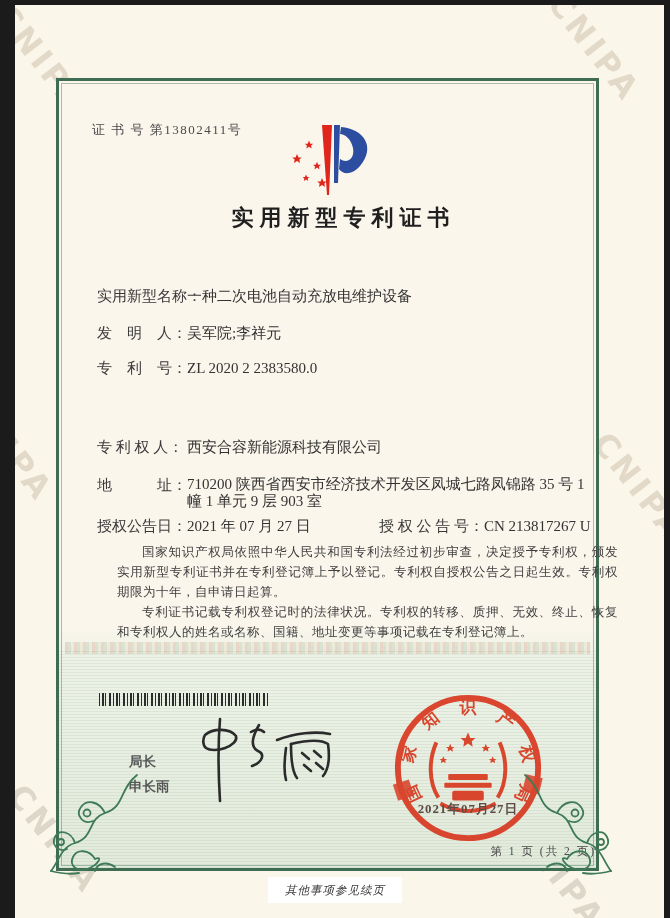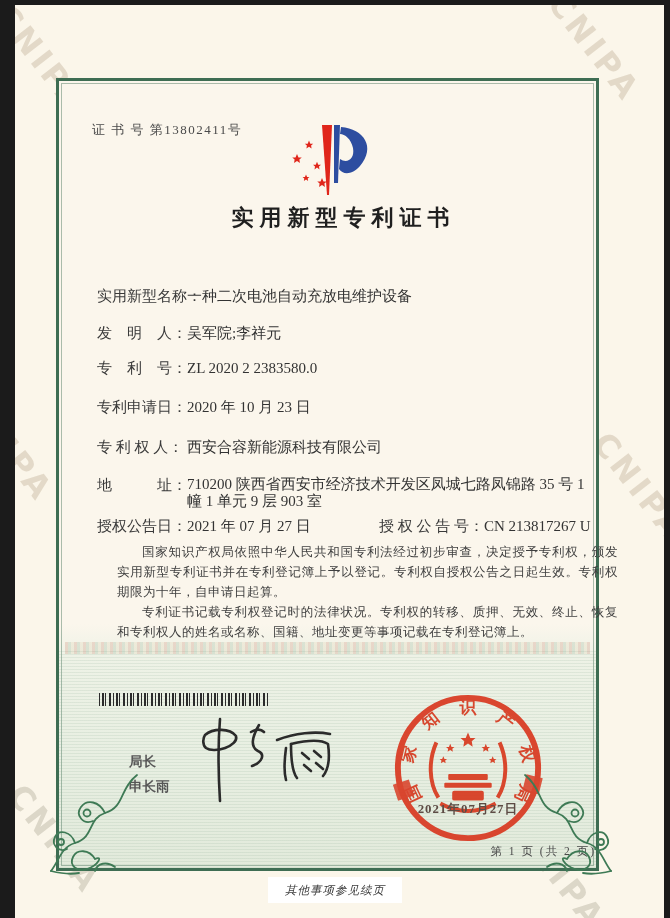--- a/index.html
+++ b/index.html
@@ -134,23 +134,20 @@
 
       <div class="row" style="top:206px">
         <span class="lbl">实用新型名称：</span><span class="val">一种二次电池自动充放电维护设备</span>
       </div>
       <div class="row" style="top:243px">
         <span class="lbl">发　明　人：</span><span class="val">吴军院;李祥元</span>
       </div>
       <div class="row" style="top:278px">
         <span class="lbl">专　利　号：</span><span class="val">ZL 2020 2 2383580.0</span>
       </div>
-      <div class="row" style="top:317px">
-        <span class="lbl">专利申请日：</span><span class="val">2020 年 10 月 23 日</span>
-      </div>
       <div class="row" style="top:357px">
         <span class="lbl">专 利 权 人：</span><span class="val">西安合容新能源科技有限公司</span>
       </div>
       <div class="row row-addr" style="top:395px">
         <span class="lbl">地　　　址：</span><span class="val">710200 陕西省西安市经济技术开发区凤城七路凤锦路 35 号 1 幢 1 单元 9 层 903 室</span>
       </div>
       <div class="row row-grant" style="top:436px">
         <span class="lbl">授权公告日：</span><span class="val">2021 年 07 月 27 日</span>
         <span class="right"><span>授 权 公 告 号：</span><span class="val">CN 213817267 U</span></span>
       </div>

